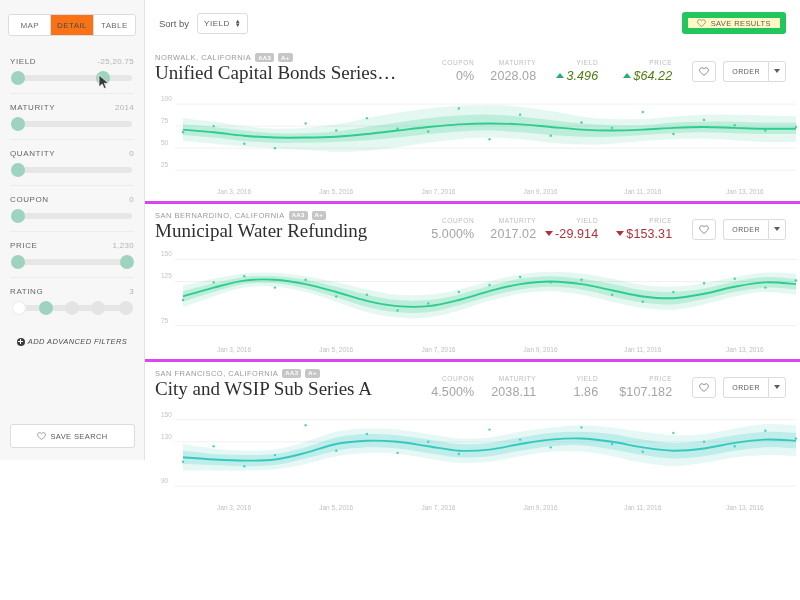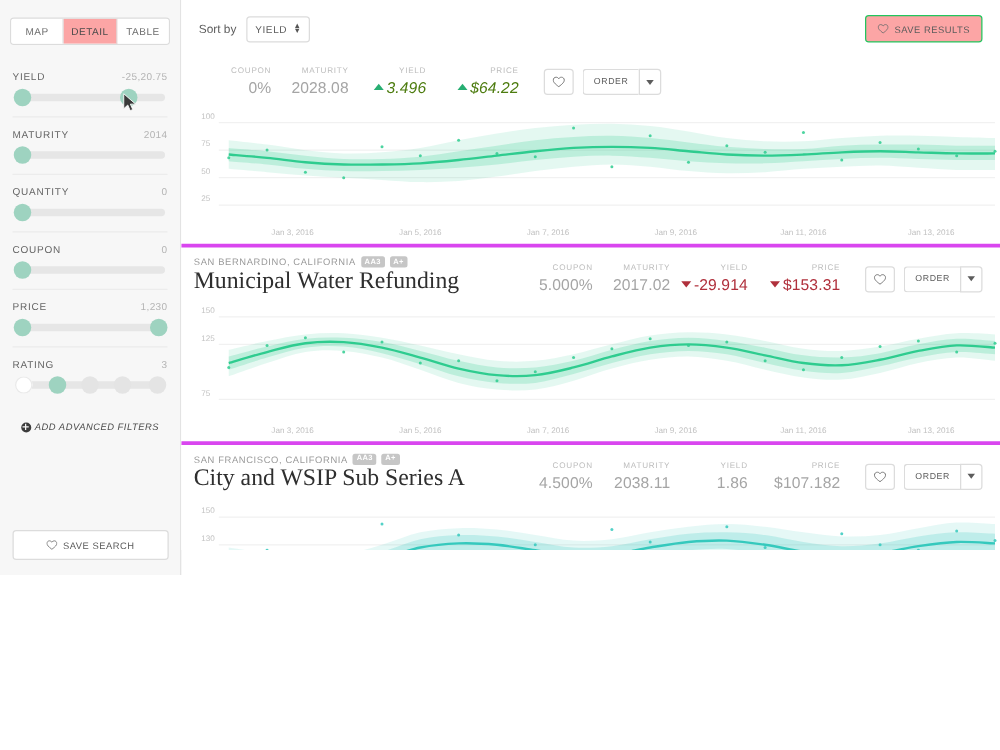--- a/index.html
+++ b/index.html
@@ -32,21 +32,21 @@
     flex: 1;
     font-size: 8px;
     letter-spacing: .4px;
     color: #6d6d6d;
     display: flex; align-items: center; justify-content: center;
     background: #fff;
     border-right: 1px solid #dcdcdc;
     cursor: pointer;
   }
   .tab:last-child { border-right: none; }
-  .tab.active { background: #fca5a5; color: #4a4a4a; }
+  .tab.active { background: #f97316; color: #4a4a4a; }
 
   .filters { margin-top: 12px; padding: 0 10px; }
   .filter { padding: 9px 0 12px 0; border-bottom: 1px solid #ececec; }
   .filter:last-of-type { border-bottom: none; }
   .filter-head { display: flex; justify-content: space-between; align-items: baseline; margin-bottom: 9px; }
   .filter-label { font-size: 8px; letter-spacing: .6px; color: #666; }
   .filter-value { font-size: 8px; color: #b4b4b4; letter-spacing: .3px; }
 
   .track {
     position: relative; height: 6px; border-radius: 3px;
@@ -85,36 +85,36 @@
   .plus-circle:after  { top:3.4px; left:1.6px; height:1.2px; width:4.8px; }
 
   .save-search {
     position: absolute; left: 10px; bottom: 12px; width: 125px; height: 24px;
     background: #fff; border: 1px solid #dcdcdc; border-radius: 3px;
     display: flex; align-items: center; justify-content: center; gap: 4px;
     font-size: 7.5px; letter-spacing: .4px; color: #5c5c5c; cursor: pointer;
   }
 
   
-  .main { flex: 1; height: 440px; position: relative; overflow: hidden; background:#fff; }
+  .main { flex: 1; height: 600px; position: relative; overflow: hidden; background:#fff; }
   .topbar {
     height: 46px; display: flex; align-items: center;
     padding: 0 14px 0 14px; justify-content: space-between;
   }
   .sortby { display: flex; align-items: center; gap: 8px; }
   .sortby-label { font-size: 9.5px; color: #5c5c5c; }
   .select {
     border: 1px solid #dcdcdc; border-radius: 3px; background: #fff;
     height: 21px; padding: 0 6px; display: flex; align-items: center; gap: 5px;
     font-size: 8px; letter-spacing: .5px; color: #5c5c5c; cursor: pointer;
   }
   .spin { display: flex; flex-direction: column; line-height: 4px; font-size: 6px; color:#555; }
 
   .save-results {
-    border: 1px solid #22c55e; border-radius: 3px; background: #fca5a5;
+    border: 6px solid #22c55e; border-radius: 3px; background: #fef9c3;
     height: 22px; padding: 0 9px; display: flex; align-items: center; gap: 5px;
     font-size: 7.5px; letter-spacing: .4px; color: #5c5c5c; cursor: pointer;
   }
 
   
   .card { position: relative; border-top: 3px solid #d946ef; }
   .card:first-of-type { border-top: none; }
   .card-head { display: flex; align-items: flex-end; padding: 7px 14px 6px 10px; }
   .card-title-wrap { flex: 1 1 auto; min-width: 0; }
   .loc-row { display: flex; align-items: center; gap: 4px; margin-bottom: 1px; }
@@ -279,20 +279,28 @@
         <svg width="9" height="8" viewBox="0 0 12 11">
           <path d="M6 10.2 C2.2 7.4 0.6 5.6 0.6 3.7 C0.6 2.1 1.9 0.9 3.4 0.9 C4.5 0.9 5.4 1.5 6 2.4 C6.6 1.5 7.5 0.9 8.6 0.9 C10.1 0.9 11.4 2.1 11.4 3.7 C11.4 5.6 9.8 7.4 6 10.2 Z" fill="none" stroke="#6d6d6d" stroke-width="0.9"></path>
         </svg>
         <span>SAVE RESULTS</span>
       </div>
     </div>
 
     <div id="cards">
         <div class="card">
     <div class="card-head">
+      <div class="card-title-wrap">
+        <div class="loc-row">
+          <span class="loc">NORWALK, CALIFORNIA</span>
+          <span class="badge">AA3</span>
+          <span class="badge">A+</span>
+        </div>
+        <div class="bond-name">Unified Capital Bonds Series…</div>
+      </div>
       <div class="metrics">
         <div class="metric">
           <div class="metric-label">COUPON</div>
           <div class="metric-value">0%</div>
         </div>
         <div class="metric">
           <div class="metric-label">MATURITY</div>
           <div class="metric-value">2028.08</div>
         </div>
         <div class="metric">

